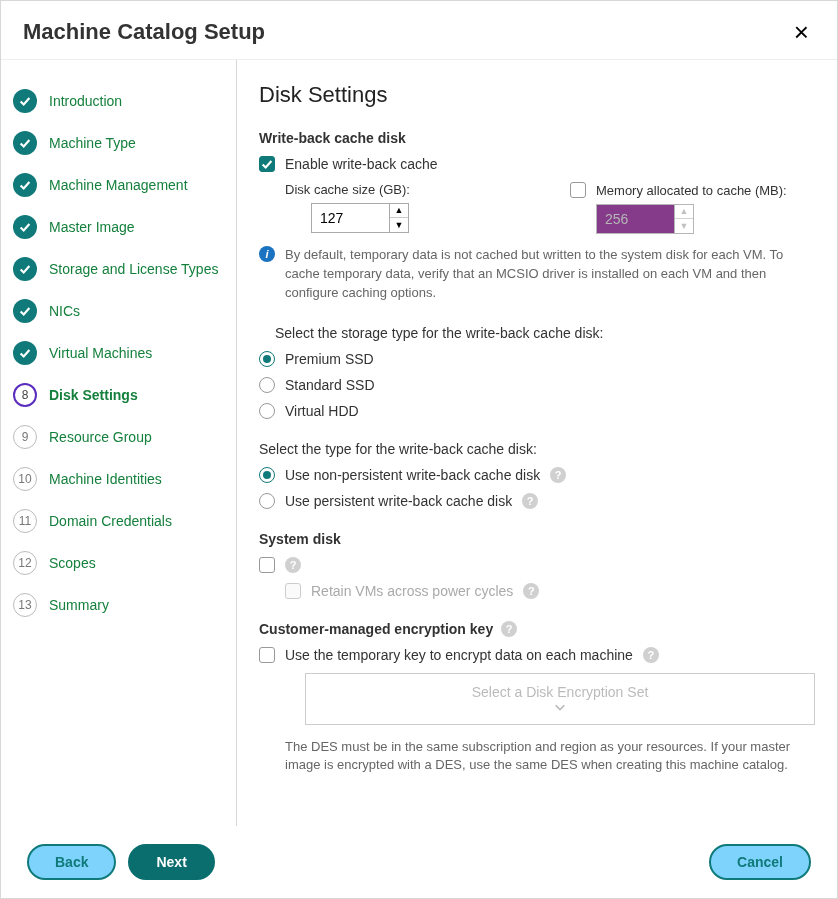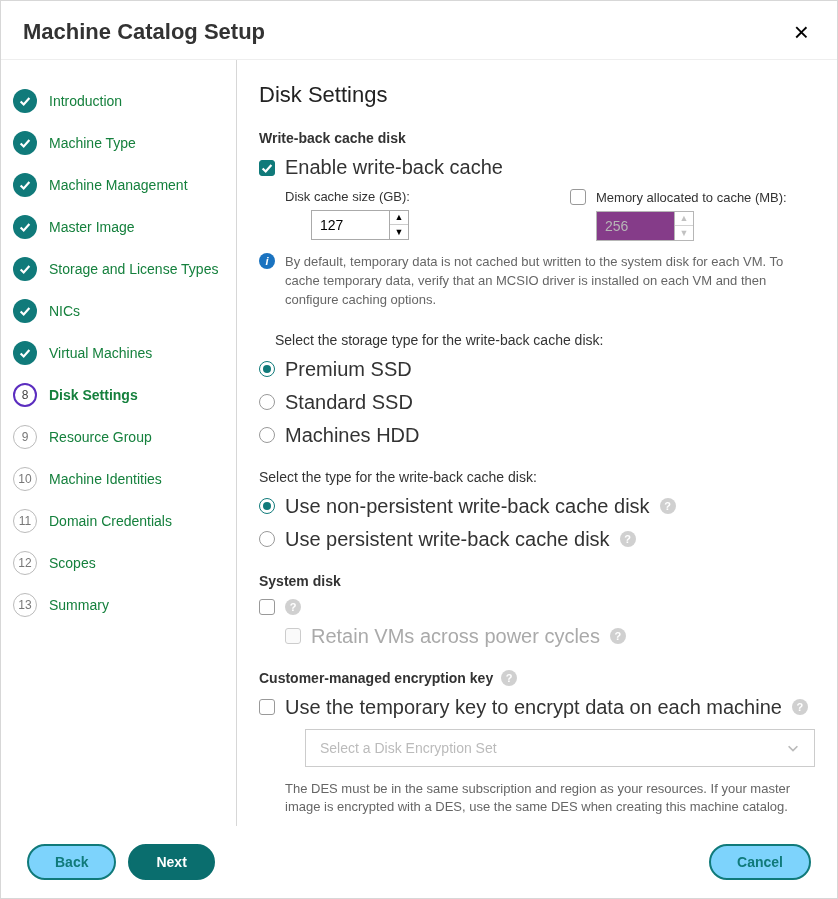--- a/index.html
+++ b/index.html
@@ -32,39 +32,39 @@
   .main h2{font-size:22px;margin:0 0 22px 0;font-weight:400;color:#222;}
   .section-title{font-weight:600;margin:0 0 10px 0;font-size:14px;}
   .row{display:flex;align-items:center;gap:10px;margin-bottom:10px;}
   .checkbox{width:16px;height:16px;border:1px solid #999;border-radius:3px;display:flex;align-items:center;justify-content:center;flex-shrink:0;cursor:pointer;}
   .checkbox.checked{background:var(--teal);border-color:var(--teal);}
   .checkbox.checked svg{stroke:#fff;}
   .checkbox.disabled{border-color:#ccc;background:#fafafa;}
   .radio{width:16px;height:16px;border:1.5px solid #999;border-radius:50%;display:flex;align-items:center;justify-content:center;flex-shrink:0;cursor:pointer;}
   .radio.checked{border-color:var(--teal);}
   .radio.checked::after{content:"";width:8px;height:8px;background:var(--teal);border-radius:50%;}
-  .field-label{font-size:20px;}
+  .field-label{font-size:14px;}
   .indent{margin-left:26px;}
   .two-col{display:flex;gap:40px;margin-bottom:12px;margin-left:26px;}
   .col{flex:1}
   .input-label{font-size:13px;margin-bottom:6px;display:block;}
   .spinner{display:flex;align-items:stretch;}
   .spinner input{width:78px;padding:6px 8px;border:1px solid #aaa;border-right:none;font-size:14px;}
   .spinner .updown{display:flex;flex-direction:column;border:1px solid #aaa;}
   .spinner .updown button{width:18px;height:14px;background:#fff;border:none;padding:0;font-size:9px;line-height:1;cursor:pointer;}
   .spinner .updown button:first-child{border-bottom:1px solid #ccc;}
   .spinner.disabled input{color:#aaa;background:#701a75;}
   .spinner.disabled{opacity:.85;}
   .info-row{display:flex;gap:10px;margin:8px 0 22px 0;}
   .info-icon{width:16px;height:16px;border-radius:50%;background:#1a73c0;color:#fff;display:flex;align-items:center;justify-content:center;font-size:11px;font-weight:bold;flex-shrink:0;font-style:italic;}
   .info-text{font-size:13px;color:var(--muted);line-height:1.45;}
   .radio-group{margin-bottom:22px;}
   .radio-group .row{margin-bottom:10px;}
   .help-icon{width:16px;height:16px;border-radius:50%;background:#d0d0d0;color:#fff;display:flex;align-items:center;justify-content:center;font-size:11px;font-weight:bold;flex-shrink:0;}
-  .select-disabled{border:1px solid #ccc;padding:10px 14px;color:#bbb;font-size:14px;display:flex;align-items:center;justify-content:space-between;margin:8px 0 12px 46px;}
+  .select-disabled{border:1px solid #ccc;padding:10px 14px;color:#bbb;font-size:14px;display:flex;align-items:center;justify-content:space-between;margin:8px 0 12px 46px;flex-direction:column;}
   .select-disabled svg{stroke:#bbb;}
   .desc-text{font-size:13px;color:var(--muted);line-height:1.45;margin-left:26px;}
   .section-title.with-help{display:flex;align-items:center;gap:8px;}
   .footer{display:flex;justify-content:space-between;align-items:center;padding:18px 26px;}
   .footer-left{display:flex;gap:12px;}
   .btn{padding:8px 26px;border-radius:22px;font-size:14px;font-weight:600;cursor:pointer;}
   .btn-secondary{background:#7dd3fc;border:2px solid var(--teal);color:var(--teal);}
   .btn-primary{background:var(--teal-dark);border:2px solid var(--teal-dark);color:#fff;}
   .check-svg{width:14px;height:14px;}
   .muted-label{color:#aaa;}
@@ -217,21 +217,21 @@
             <div class="row">
               <span class="radio checked"></span>
               <span class="field-label">Premium SSD</span>
             </div>
             <div class="row">
               <span class="radio"></span>
               <span class="field-label">Standard SSD</span>
             </div>
             <div class="row">
               <span class="radio"></span>
-              <span class="field-label">Machines HDD</span>
+              <span class="field-label">Virtual HDD</span>
             </div>
           </div>
 
         <p style="margin:0 0 10px 0;">Select the type for the write-back cache disk:</p>
         <div class="radio-group" id="persist-radios">
             <div class="row">
               <span class="radio checked"></span>
               <span class="field-label">Use non-persistent write-back cache disk</span>
               <span class="help-icon">?</span>
             </div>

